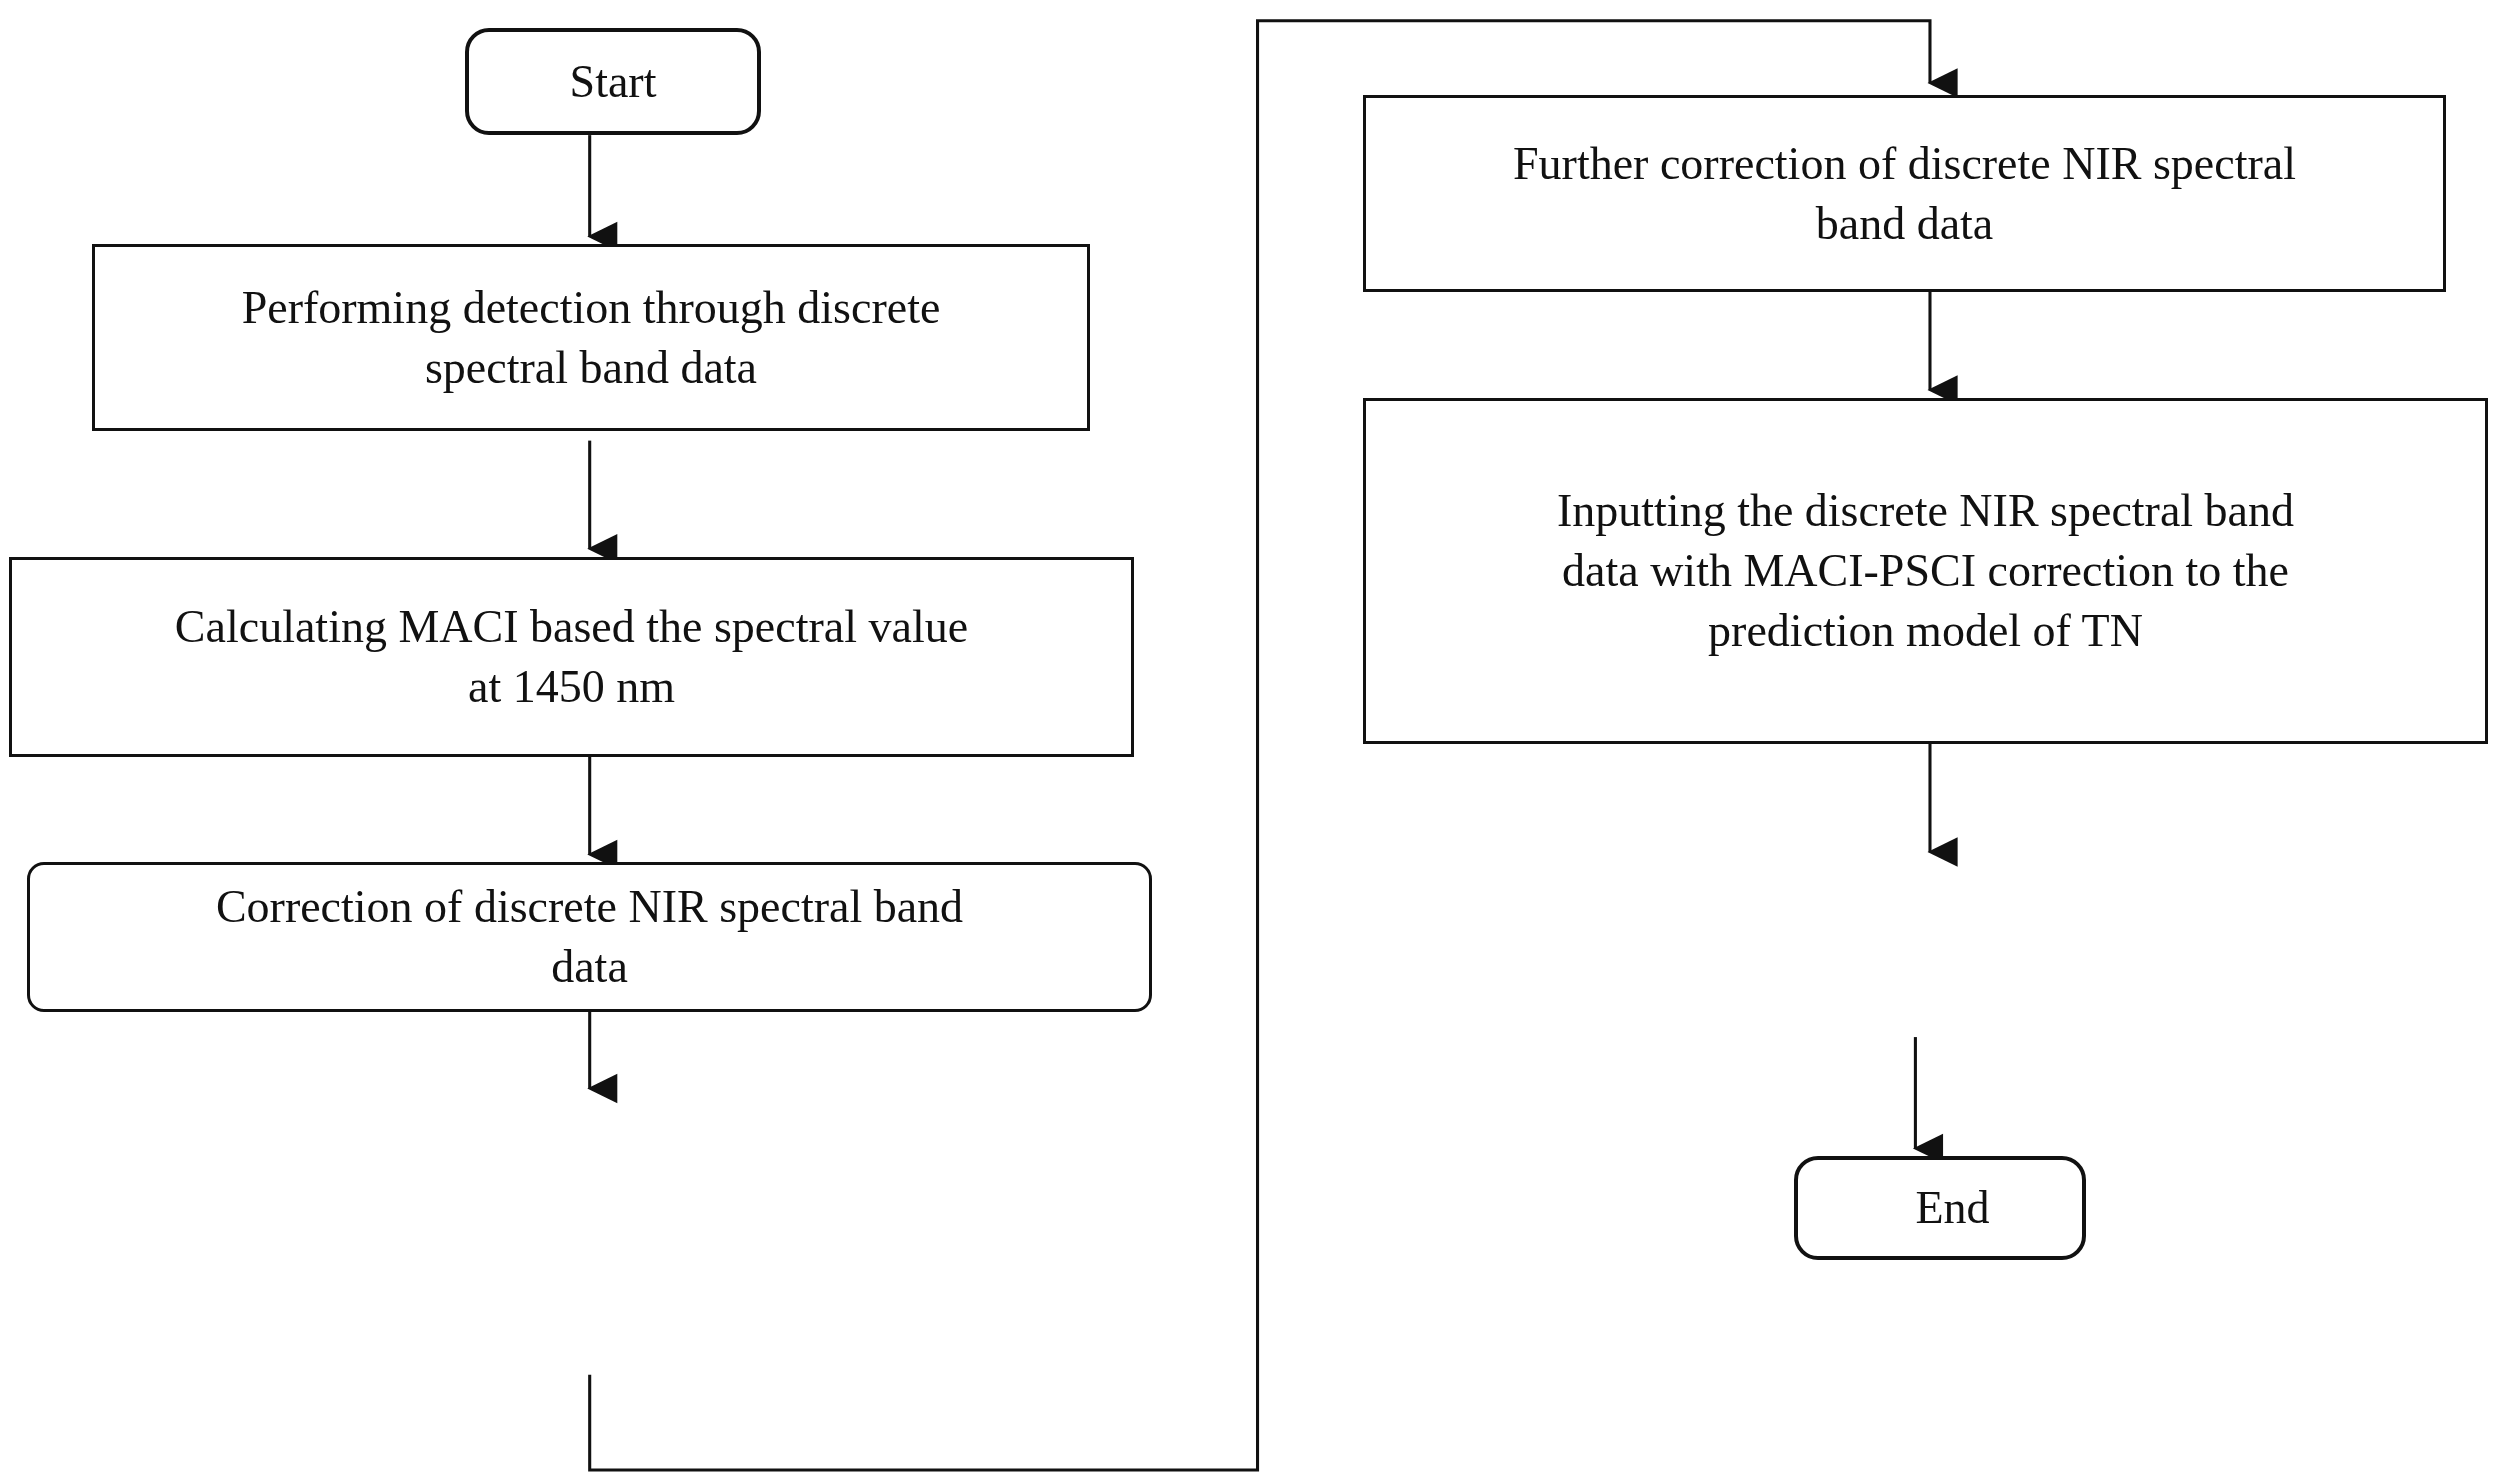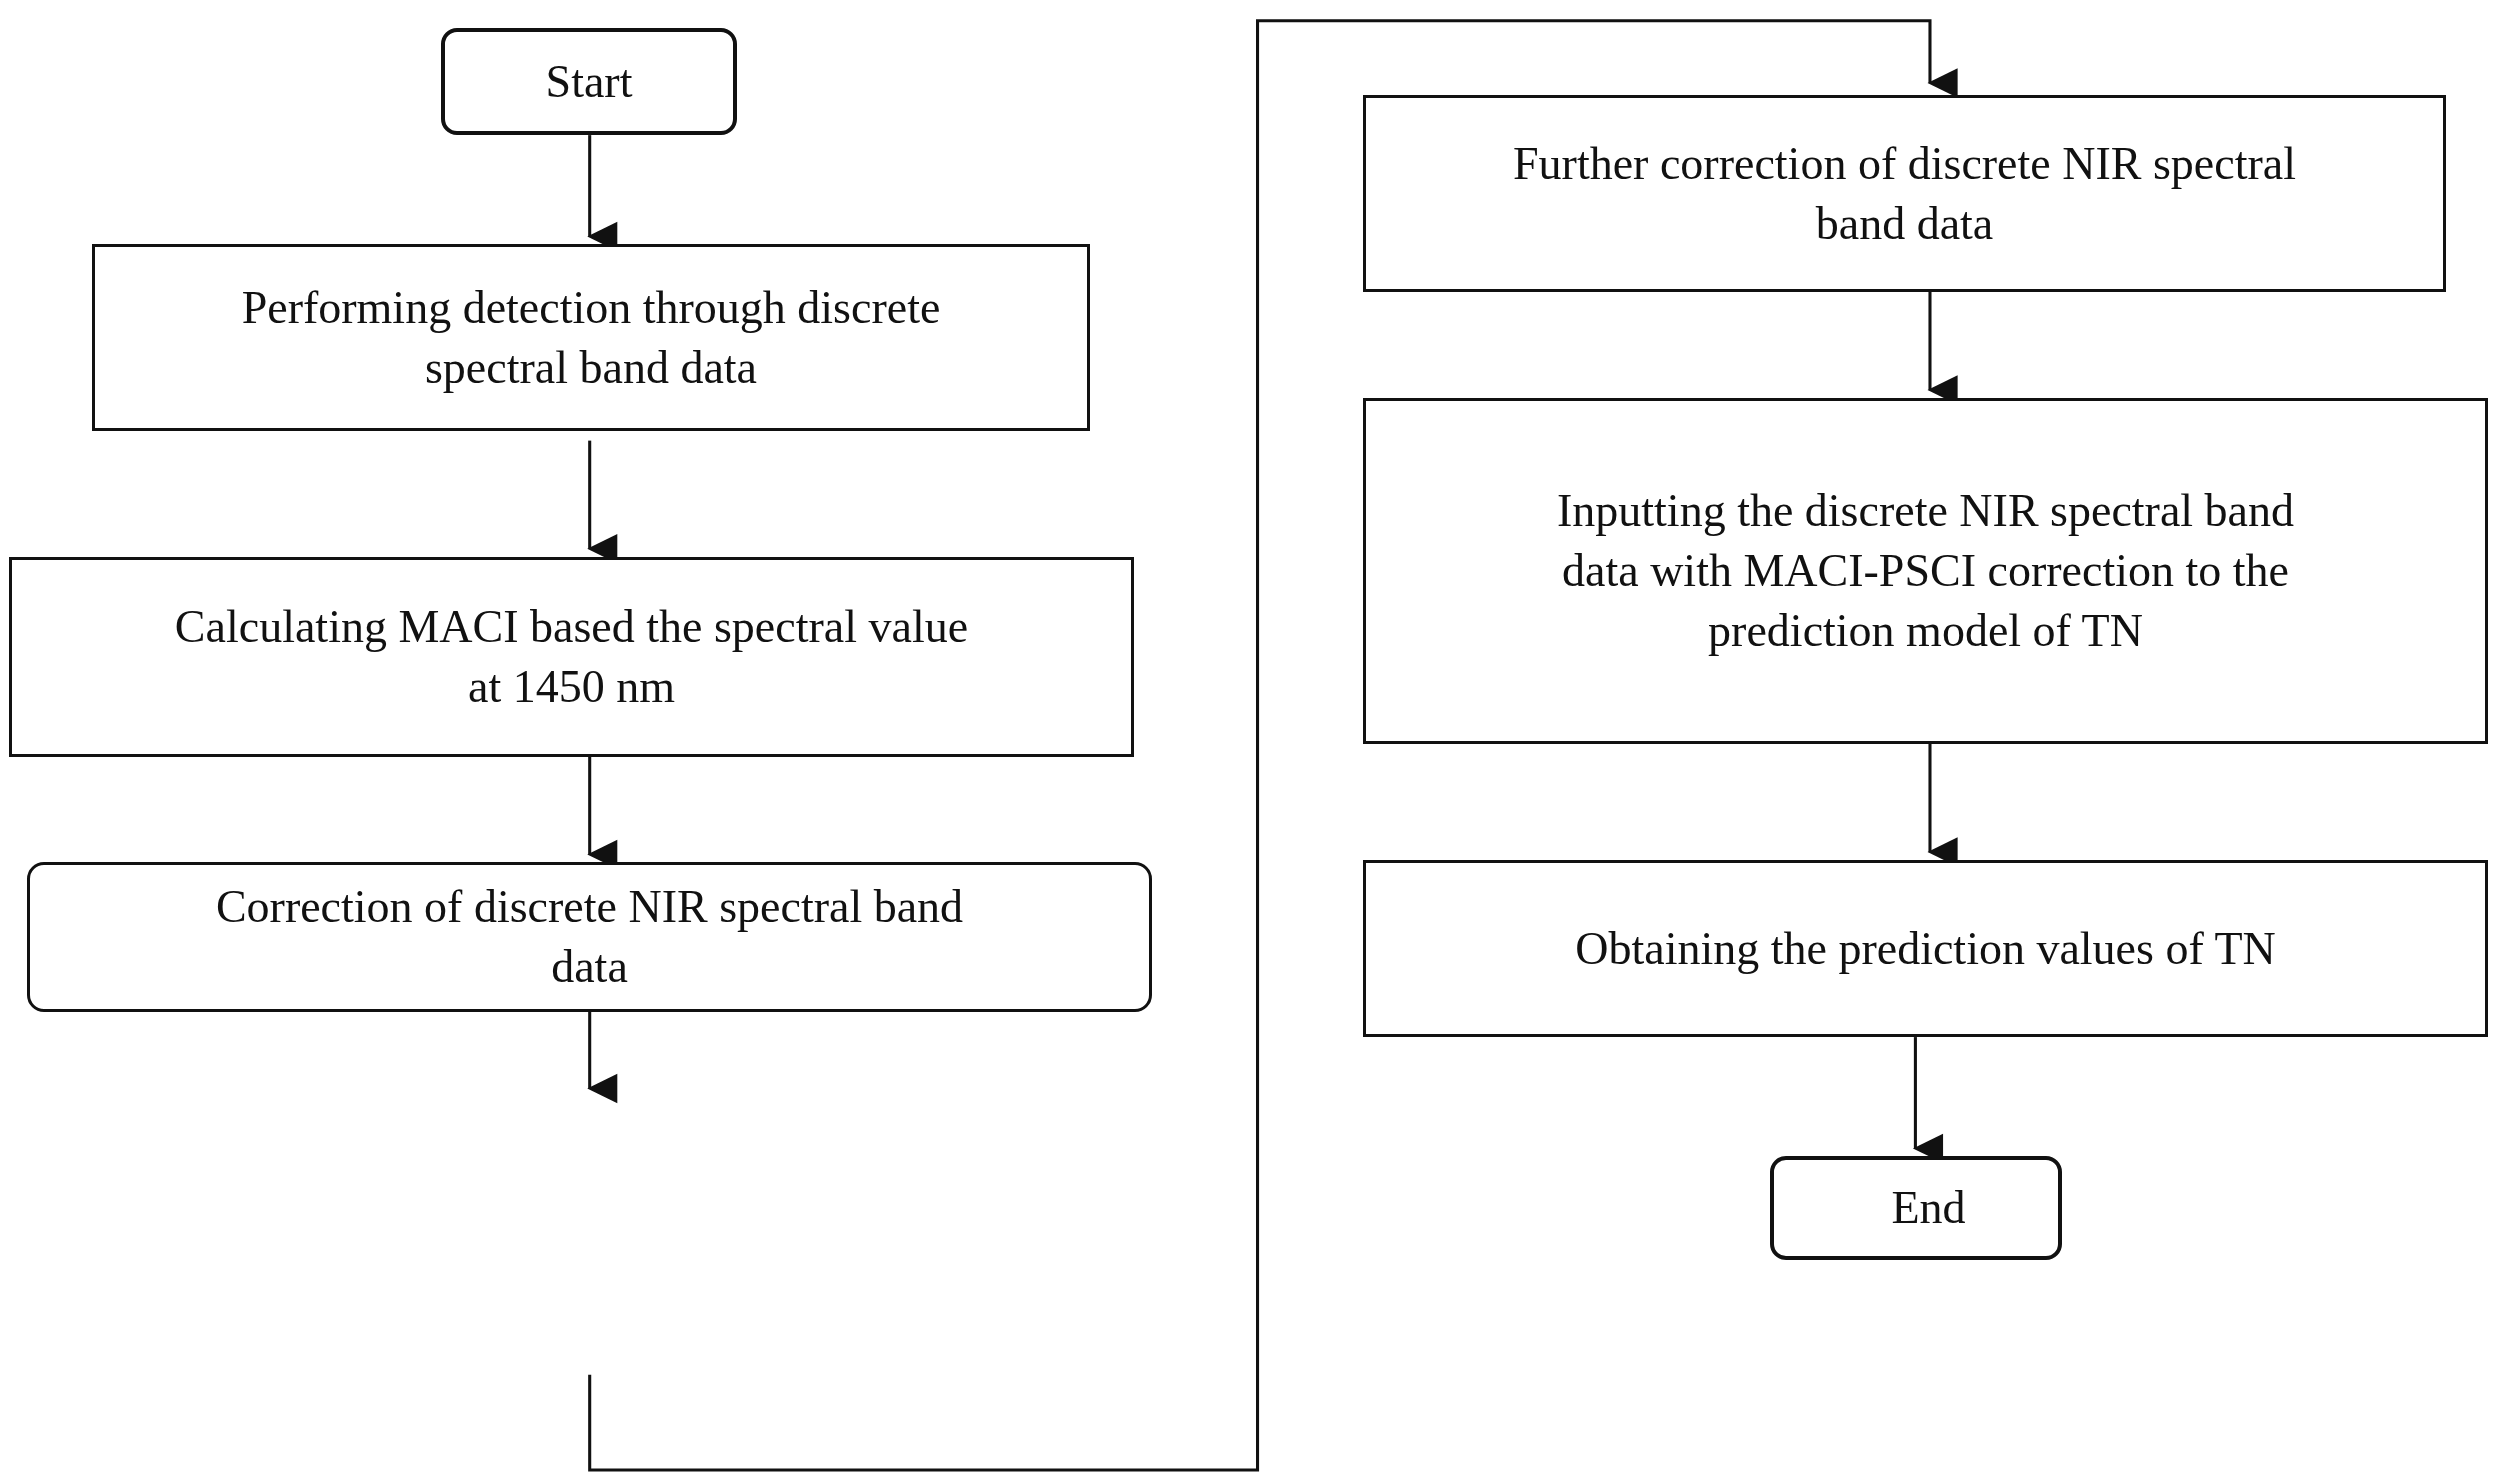--- a/index.html
+++ b/index.html
@@ -30,22 +30,23 @@
   .node .label {
     display: block;
     width: 100%;
     padding: 0 18.4px;
     box-sizing: border-box;
     line-height: 1.30;
     font-size: 45px;
     white-space: pre-line;
   }
   .terminator {
-    border-radius: 16px;
+    border-radius: 24px;
     border-width: 4.6px;
+    margin-left: 24px;
   }
   .terminator .label {
     font-size: 46px;
   }
   .process .label {
     font-size: 46px;
   }
   svg.edges {
     position: absolute;
     left: 0;
@@ -124,22 +125,19 @@
     <span class="label">Further correction of discrete NIR spectral
 band data</span>
   </div>
 
   <div class="node process" style="left:1363px; top:398px; width:1125px; height:346px;">
     <span class="label">Inputting the discrete NIR spectral band
 data with MACI-PSCI correction to the
 prediction model of TN</span>
   </div>
 
-  <div class="node process" style="left:1363px; top:860px; width:1125px; height:177px;">
-    <span class="label">Obtaining the prediction values of TN</span>
-  </div>
 
   <div class="node terminator" style="left:1770px; top:1156px; width:292px; height:104px;padding-left:25px;">
     <span class="label">End</span>
   </div>
 
 </div>
 
 
 </body></html>

